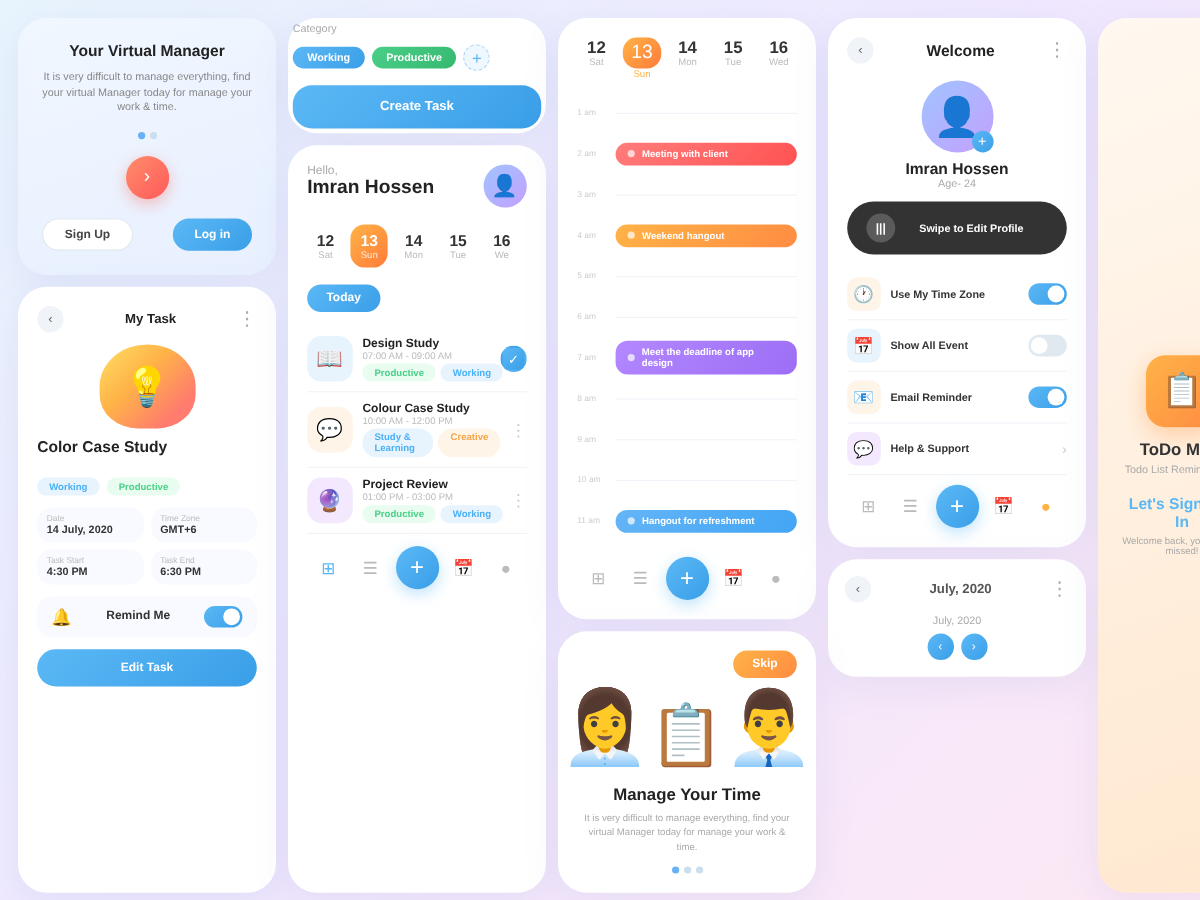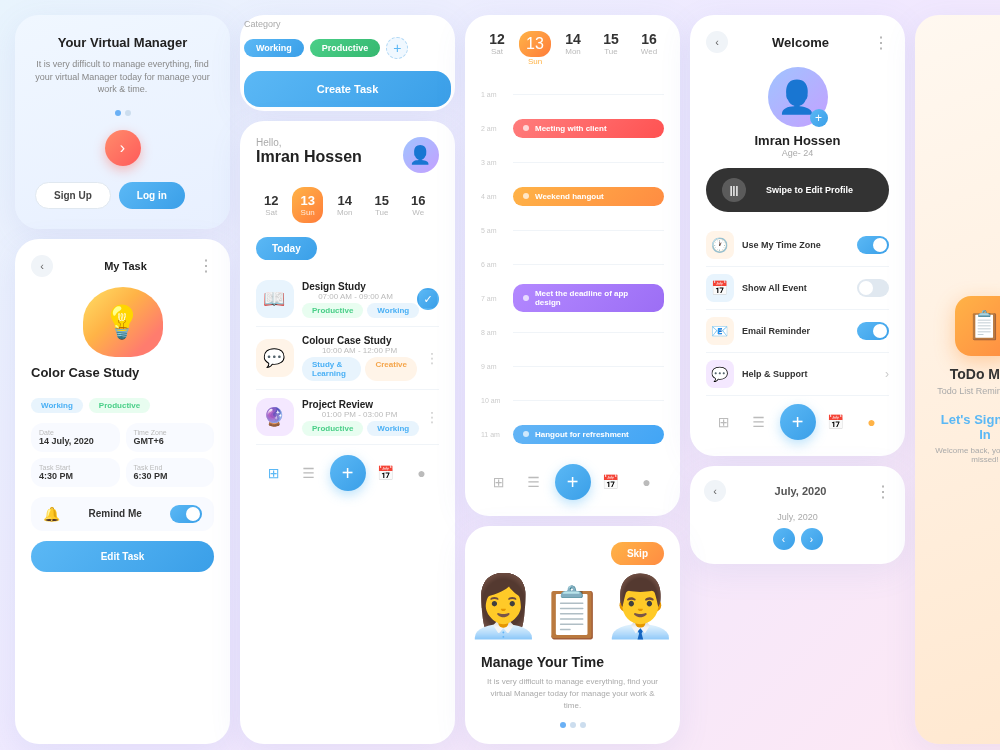--- a/index.html
+++ b/index.html
@@ -73,21 +73,21 @@
       color: white;
       font-size: 16px;
       cursor: pointer;
       display: flex; align-items: center; justify-content: center;
       margin: 0 auto 16px;
       box-shadow: 0 4px 12px rgba(255,100,80,0.4);
     }
     .btn-row {
       display: flex;
       gap: 8px;
-      justify-content: flex-start;
+      justify-content: space-between;
     }
     .btn-signup {
       background: white;
       border: 1.5px solid #e0e8f0;
       border-radius: 20px;
       padding: 7px 18px;
       font-size: 10px;
       font-weight: 600;
       color: #444;
       cursor: pointer;
@@ -319,21 +319,21 @@
       border-radius: 12px;
       display: flex; align-items: center; justify-content: center;
       font-size: 18px;
       flex-shrink: 0;
     }
     .task-icon-blue { background: #e8f4fd; }
     .task-icon-orange { background: #fff4e8; }
     .task-icon-purple { background: #f4e8ff; }
     .task-info { flex: 1; min-width: 0; }
     .task-name { font-size: 10px; font-weight: 700; color: #222; }
-    .task-time { font-size: 8px; color: #bbb; text-align: center; }
+    .task-time { font-size: 8px; color: #bbb; }
     .task-tags { display: flex; gap: 4px; margin-top: 2px; }
     .task-check {
       width: 22px; height: 22px;
       border-radius: 50%;
       border: 2px solid #e0e8f0;
       display: flex; align-items: center; justify-content: center;
       font-size: 11px;
       cursor: pointer;
     }
     .task-check.done { background: linear-gradient(135deg, #5bb8f5, #3a9fe8); border-color: transparent; color: white; }
@@ -425,21 +425,21 @@
       display: flex;
       justify-content: center;
       align-items: flex-end;
       height: 100px;
       margin-bottom: 12px;
     }
     .manage-title {
       font-size: 14px;
       font-weight: 800;
       color: #222;
-      text-align: left;
+      text-align: center;
       margin-bottom: 6px;
     }
     .manage-desc {
       font-size: 8px;
       color: #aaa;
       text-align: center;
       line-height: 1.5;
       margin-bottom: 10px;
     }
     .manage-dots {

